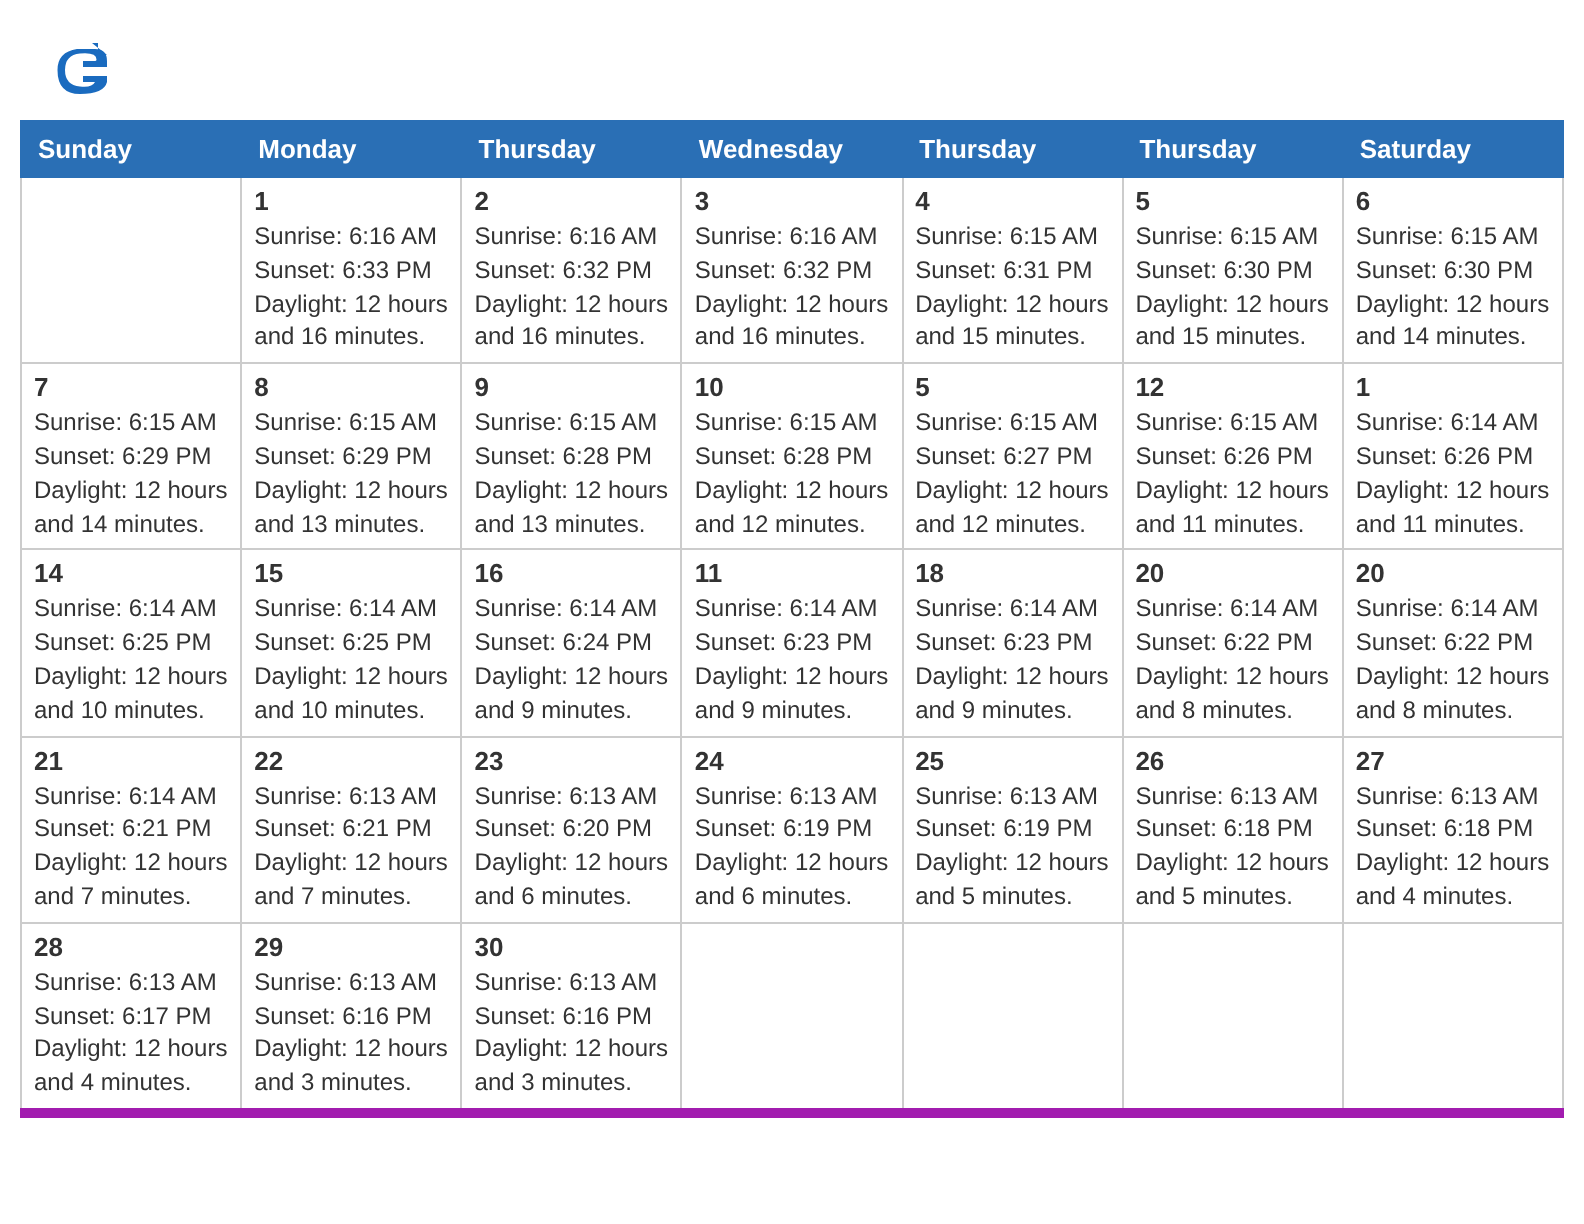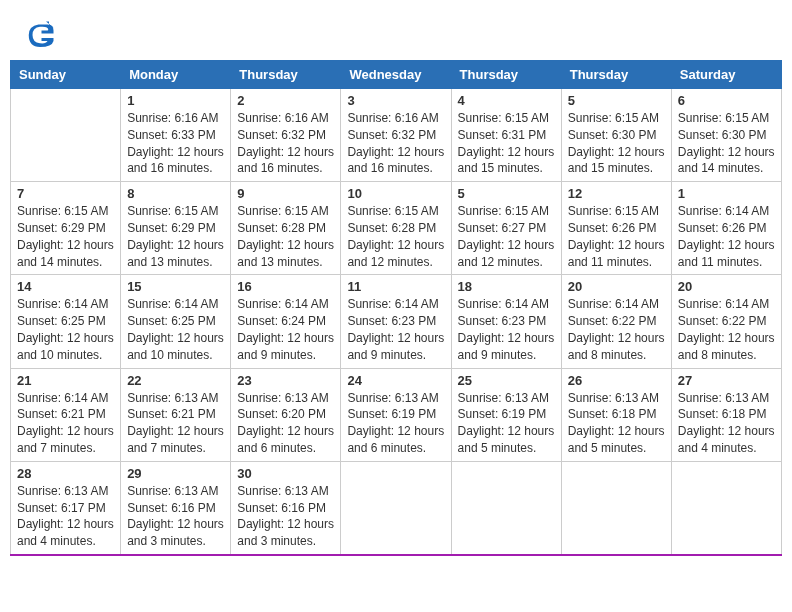--- a/index.html
+++ b/index.html
@@ -84,21 +84,21 @@
     }
     .cell-info {
       font-size: 12px;
       line-height: 1.4;
       color: #333;
     }
     .empty-cell {
       background: #f9f9f9;
     }
     .last-row td {
-      border-bottom: 2px solid #a21caf;
+      border-bottom: 5px solid #a21caf;
     }
   </style>
 </head>
 <body>
 
 <div class="header">
   <div class="logo">
     <svg class="logo-icon" viewBox="0 0 40 40" xmlns="http://www.w3.org/2000/svg">
       <path d="M5 20 Q5 8 18 6 L30 6 Q38 6 38 14 L38 18 L22 18 L22 14 L30 14 Q31 14 31 13 Q31 8 20 9 Q10 10 10 20 Q10 30 20 31 Q28 32 30 28 L22 28 L22 24 L38 24 L38 28 Q36 36 20 36 Q5 36 5 20 Z" fill="#1a6bbf"></path>
       <path d="M28 2 L38 10 L32 10 L32 2 Z" fill="#1a6bbf"></path>

